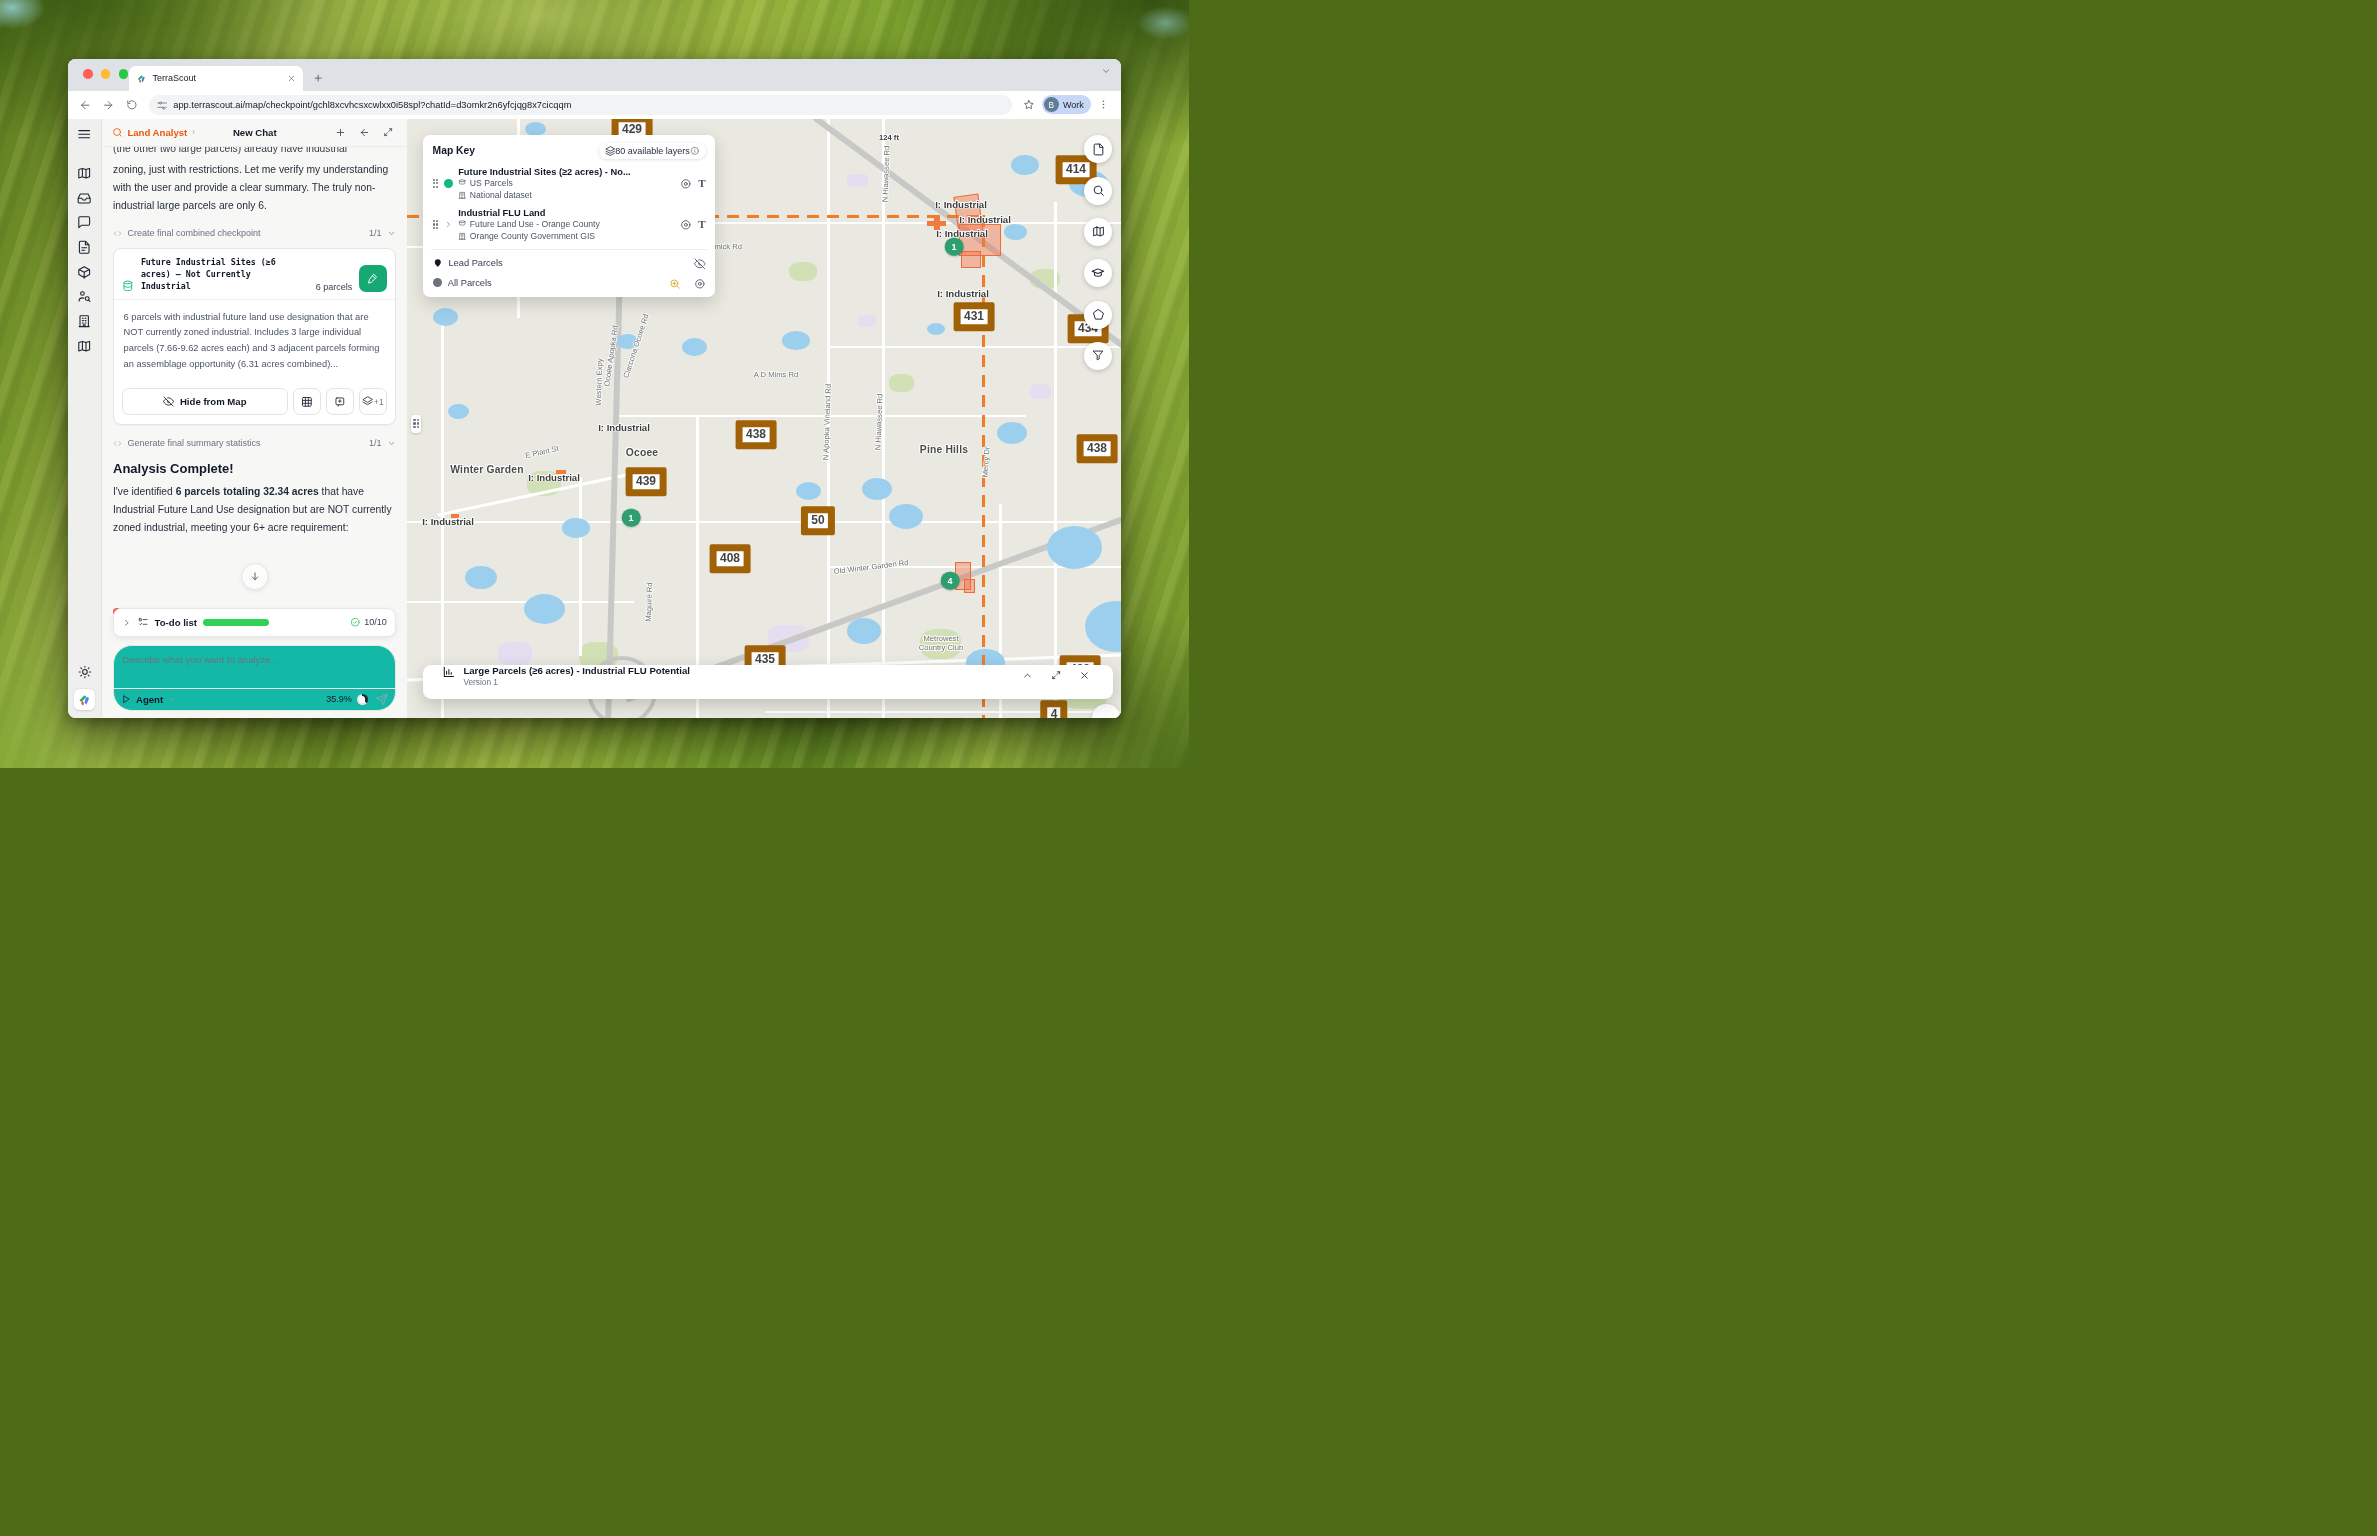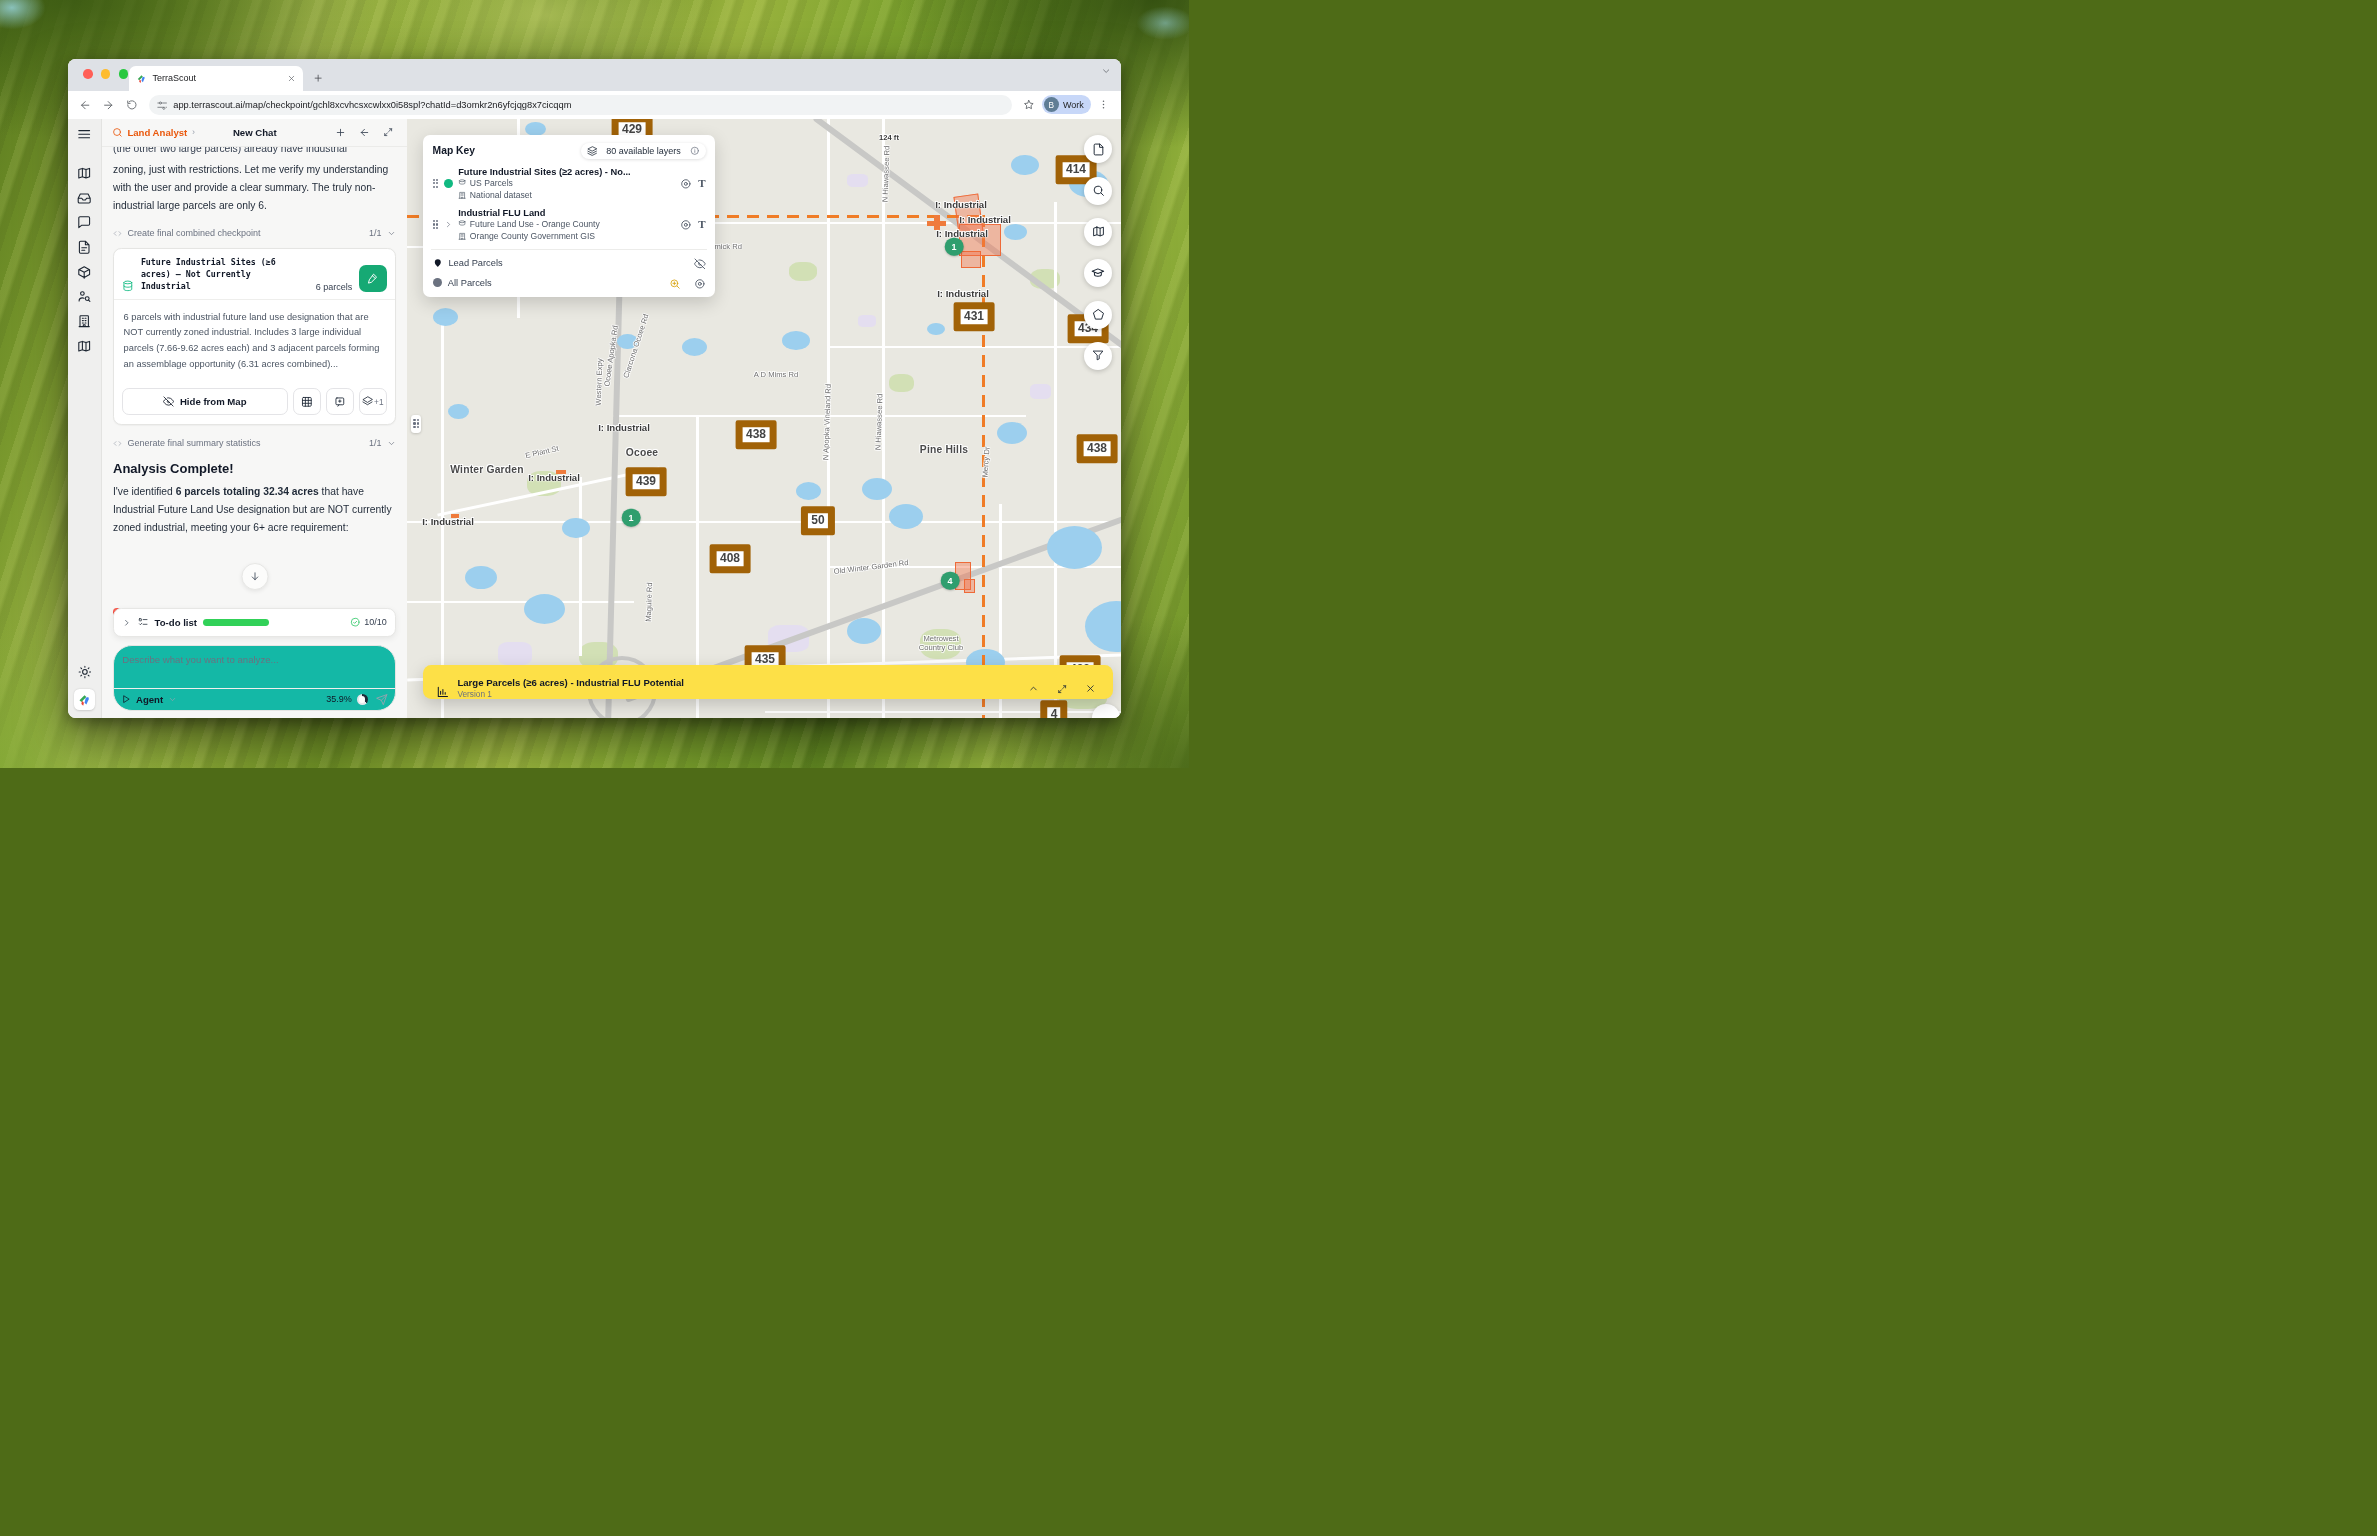--- a/index.html
+++ b/index.html
@@ -89,34 +89,34 @@
   .parcel-s{position:absolute;background:#ef7b3c;}
   .mlabel{position:absolute;transform:translate(-50%,-50%);font-size:9.6px;font-weight:600;color:#3b3b3b;white-space:nowrap;
     text-shadow:0 0 2.1px #fff,0 0 2.1px #fff,0.7px 0.7px 0 #fff,-0.7px -0.7px 0 #fff,0.7px -0.7px 0 #fff,-0.7px 0.7px 0 #fff;}
   .city{font-size:10.3px;color:#4a4a4a;letter-spacing:0.2px;}
   .roadname{font-size:7.6px;font-weight:400;color:#6f6f6f;}
   .shield{position:absolute;transform:translate(-50%,-50%);background:#fff;border:7px solid #a16207;border-radius:2.1px;font-size:12px;color:#444;padding:0.7px 3.4px;text-shadow:none;font-weight:600;}
   .marker{position:absolute;transform:translate(-50%,-50%);width:18.6px;height:18.6px;border-radius:50%;background:#2f9e6e;color:#fff;font-size:9px;font-weight:700;display:flex;align-items:center;justify-content:center;box-shadow:0 0.7px 2.1px rgba(0,0,0,.25);z-index:6;}
   .mapkey{position:absolute;left:16px;top:16px;width:273px;background:#fff;border-radius:6.9px;box-shadow:0 5.5px 16.5px rgba(0,0,0,.16);z-index:10;padding:8.3px 9.6px 6.9px;}
   .mk-head{display:flex;align-items:center;}
   .mk-title{font-size:10.3px;font-weight:800;color:#111827;}
-  .mk-pill{display:flex;align-items:center;gap:9px;background:#fff;border-radius:10.3px;box-shadow:0 0.7px 3.4px rgba(0,0,0,.14);padding:2.8px 6.2px;font-size:9px;color:#1f2937;}
+  .mk-pill{display:flex;align-items:center;gap:0;background:#fff;border-radius:10.3px;box-shadow:0 0.7px 3.4px rgba(0,0,0,.14);padding:2.8px 6.2px;font-size:9px;color:#1f2937;}
   .mk-row{display:flex;align-items:center;gap:5.5px;margin-top:8.3px;}
   .dots6{display:grid;grid-template-columns:2.1px 2.1px;gap:1.4px;}
   .dots6 i{width:2.1px;height:2.1px;border-radius:50%;background:#6b7280;}
   .mk-dot{width:9px;height:9px;border-radius:50%;background:#10b981;flex:0 0 auto;}
   .mk-body{flex:1;min-width:0;}
   .mk-rt{font-size:9.3px;font-weight:700;color:#111827;white-space:nowrap;overflow:hidden;}
   .mk-sub{font-size:8.6px;color:#4b5563;display:flex;align-items:center;gap:3.4px;margin-top:1.4px;}
   .mk-ics{display:flex;gap:6.9px;color:#4b5563;align-items:center;}
   .tchar{font-family:"Liberation Serif",serif;font-size:11px;font-weight:700;color:#4b5563;}
   .mk-div{height:0.7px;background:#ececea;margin:8.3px -1.4px 0;}
   .mk-simple{display:flex;align-items:flex-start;gap:6.2px;margin-top:8.3px;font-size:9.3px;color:#374151;}
   .graycirc{width:9px;height:9px;border-radius:50%;background:#6b7280;}
-  .bottombar{position:absolute;left:16px;right:7.6px;bottom:19px;height:34px;background:#fde047;border-radius:8.3px;box-shadow:0 5.5px 16.5px rgba(0,0,0,.18);display:flex;align-items:flex-end;padding:0 13px;gap:7.6px;z-index:11;}
+  .bottombar{position:absolute;left:16px;right:7.6px;bottom:19px;height:34px;background:#ffffff;border-radius:8.3px;box-shadow:0 5.5px 16.5px rgba(0,0,0,.18);display:flex;align-items:flex-start;padding:0 19px;gap:7.6px;z-index:11;}
   .bb-title{font-size:9.6px;font-weight:700;color:#111827;}
   .bb-sub{font-size:8.3px;color:#6b7280;margin-top:0.7px;}
   .bb-ic{color:#1f2937;width:20.6px;height:20.6px;display:flex;align-items:center;justify-content:center;}
   .ctrl{position:absolute;right:9px;width:28px;height:28px;border-radius:50%;background:#fff;box-shadow:0 1.4px 5.5px rgba(0,0,0,.2);display:flex;align-items:center;justify-content:center;color:#1f2937;z-index:9;}
   .drag-tab{position:absolute;left:4.1px;top:296px;width:10.3px;height:18px;border-radius:3.4px;background:#fff;box-shadow:0 0.7px 2.8px rgba(0,0,0,.2);display:flex;align-items:center;justify-content:center;z-index:9;}
   .partcirc{position:absolute;right:1.4px;bottom:-13.8px;width:27.5px;height:27.5px;border-radius:50%;background:#fff;box-shadow:0 1.4px 5.5px rgba(0,0,0,.2);z-index:5;}
   svg{fill:none;stroke:currentColor;stroke-width:1.8;stroke-linecap:round;stroke-linejoin:round;}
   svg.f{fill:currentColor;stroke:none;}
 </style>
 </head>

